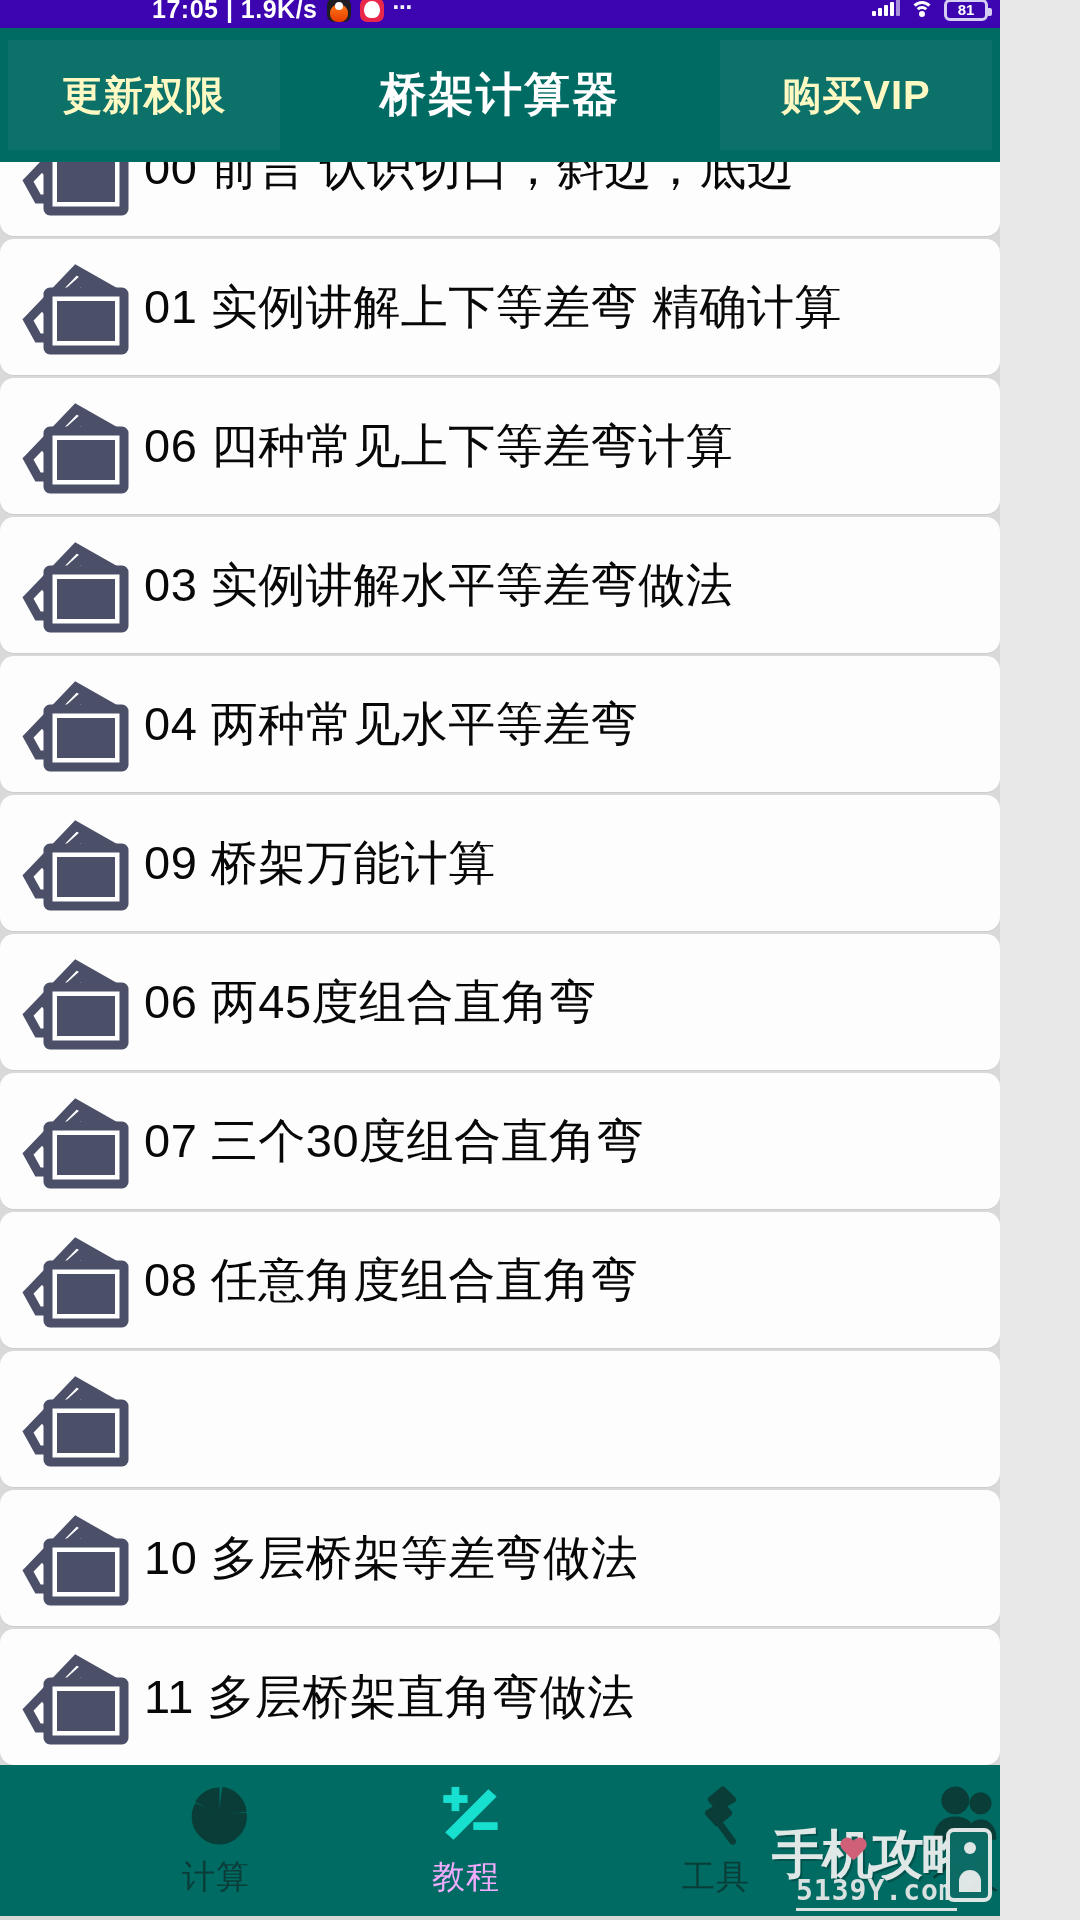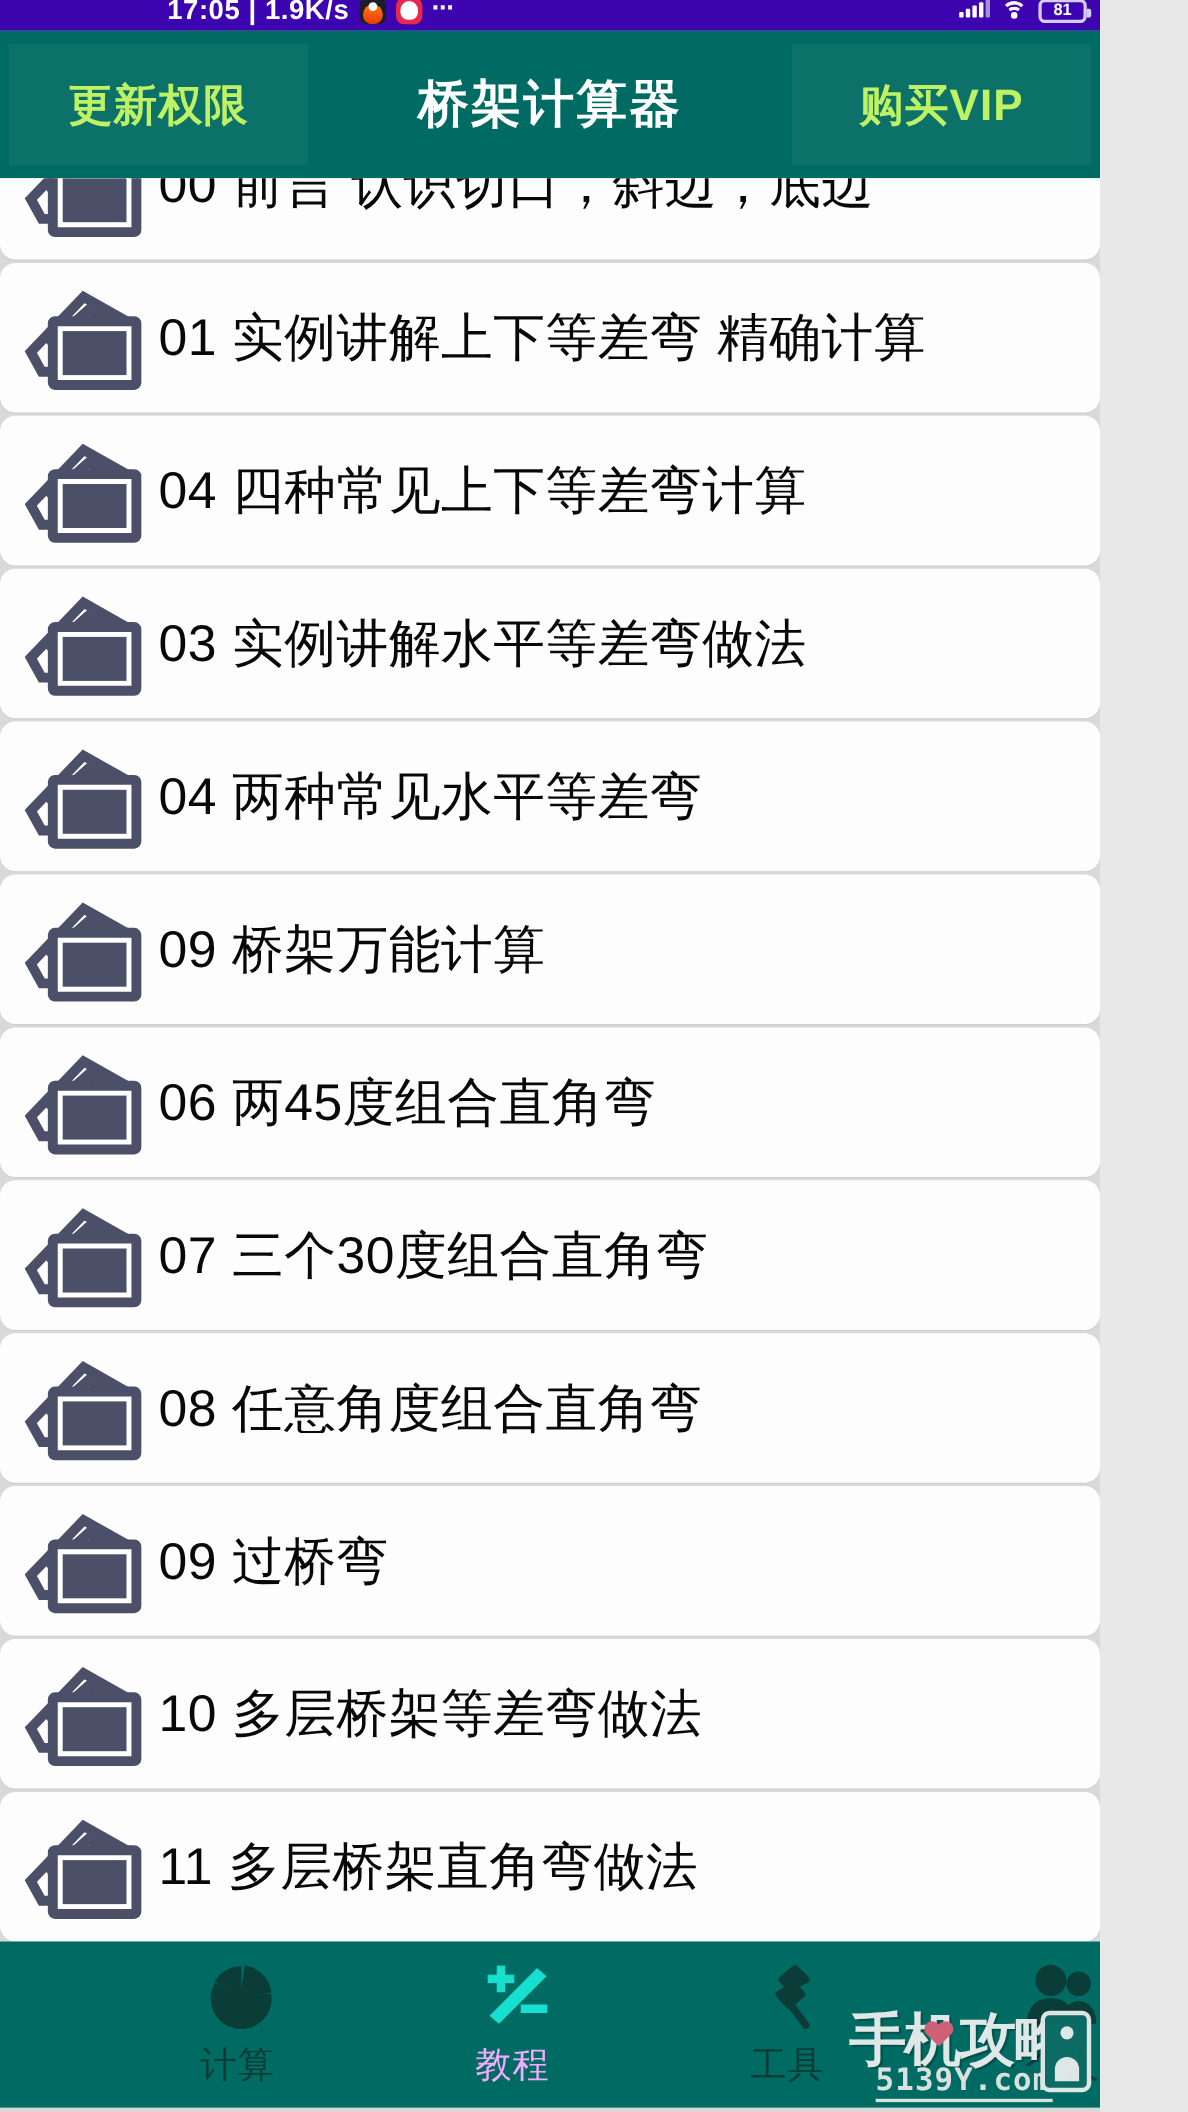--- a/index.html
+++ b/index.html
@@ -55,21 +55,21 @@
 
   
   .appbar{
     flex:0 0 134px; background:#006b63;
     display:flex; align-items:center; position:relative;
   }
   .appbar-btn{
     width:272px; height:110px; margin:0 8px;
     display:flex; align-items:center; justify-content:center;
     background:rgba(255,255,255,.045);
-    color:#bef264; font-size:40px; font-weight:700; letter-spacing:1px;
+    color:#fef9c3; font-size:40px; font-weight:700; letter-spacing:1px;
     cursor:pointer; flex:0 0 auto;
   }
   .appbar-title{
     flex:1 1 auto; text-align:center;
     color:#fff; font-size:46px; font-weight:700; letter-spacing:2px;
   }
 
   
   .list{ flex:1 1 auto; overflow:hidden; background:#d9d9d9;
          display:flex; flex-direction:column;justify-content:flex-end; }
@@ -219,21 +219,21 @@
         <div class="thumb">
           <svg viewBox="0 0 124 110">
     <g fill="none" stroke="#4b5068" stroke-width="9" stroke-linejoin="miter">
       <path d="M14 68 L62 18 L108 44 L104 86 L24 86 Z" fill="#ffffff"></path>
       <path d="M30 62 L66 30 L100 48" fill="#ffffff"></path>
     </g>
     <rect x="34" y="40" width="76" height="58" rx="2" fill="#ffffff" stroke="#4b5068" stroke-width="9"></rect>
     <rect x="43" y="49" width="58" height="40" fill="#4b5068"></rect>
   </svg>
         </div>
-        <div class="row-label">04 四种常见上下等差弯计算</div>
+        <div class="row-label">06 四种常见上下等差弯计算</div>
       </div>
       <div class="row">
         <div class="thumb">
           <svg viewBox="0 0 124 110">
     <g fill="none" stroke="#4b5068" stroke-width="9" stroke-linejoin="miter">
       <path d="M14 68 L62 18 L108 44 L104 86 L24 86 Z" fill="#ffffff"></path>
       <path d="M30 62 L66 30 L100 48" fill="#ffffff"></path>
     </g>
     <rect x="34" y="40" width="76" height="58" rx="2" fill="#ffffff" stroke="#4b5068" stroke-width="9"></rect>
     <rect x="43" y="49" width="58" height="40" fill="#4b5068"></rect>
@@ -310,21 +310,20 @@
         <div class="thumb">
           <svg viewBox="0 0 124 110">
     <g fill="none" stroke="#4b5068" stroke-width="9" stroke-linejoin="miter">
       <path d="M14 68 L62 18 L108 44 L104 86 L24 86 Z" fill="#ffffff"></path>
       <path d="M30 62 L66 30 L100 48" fill="#ffffff"></path>
     </g>
     <rect x="34" y="40" width="76" height="58" rx="2" fill="#ffffff" stroke="#4b5068" stroke-width="9"></rect>
     <rect x="43" y="49" width="58" height="40" fill="#4b5068"></rect>
   </svg>
         </div>
-        <div class="row-label">09 过桥弯</div>
       </div>
       <div class="row">
         <div class="thumb">
           <svg viewBox="0 0 124 110">
     <g fill="none" stroke="#4b5068" stroke-width="9" stroke-linejoin="miter">
       <path d="M14 68 L62 18 L108 44 L104 86 L24 86 Z" fill="#ffffff"></path>
       <path d="M30 62 L66 30 L100 48" fill="#ffffff"></path>
     </g>
     <rect x="34" y="40" width="76" height="58" rx="2" fill="#ffffff" stroke="#4b5068" stroke-width="9"></rect>
     <rect x="43" y="49" width="58" height="40" fill="#4b5068"></rect>

